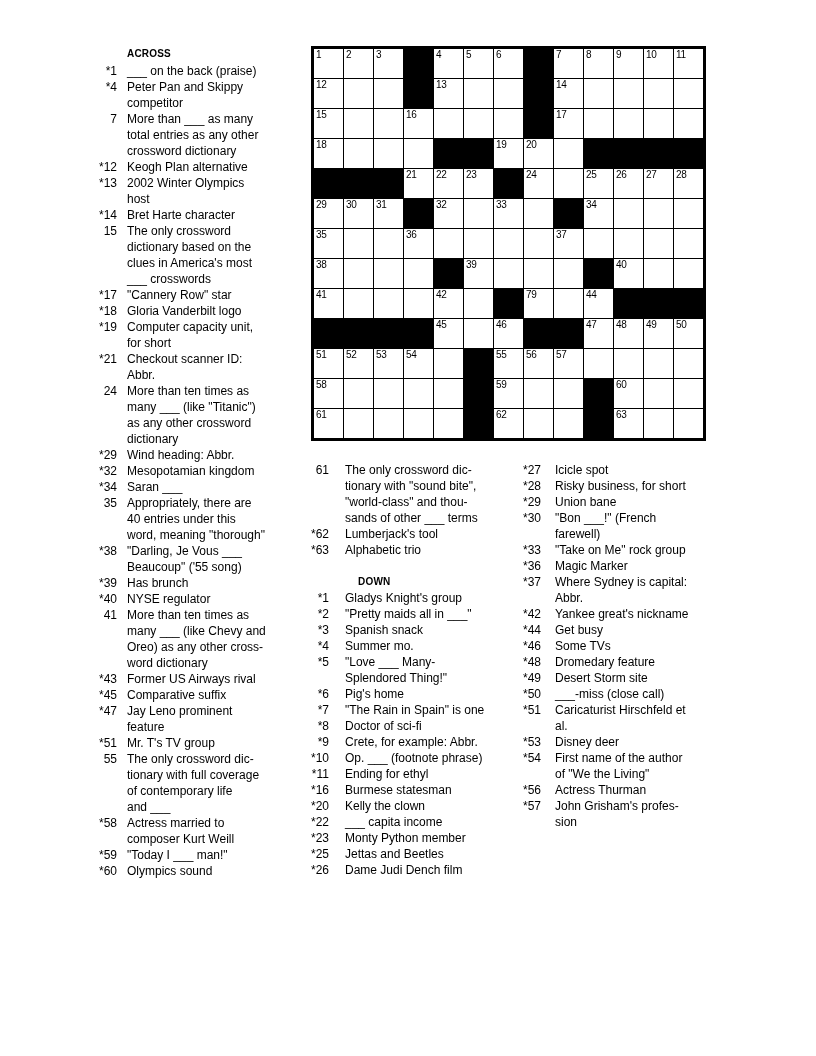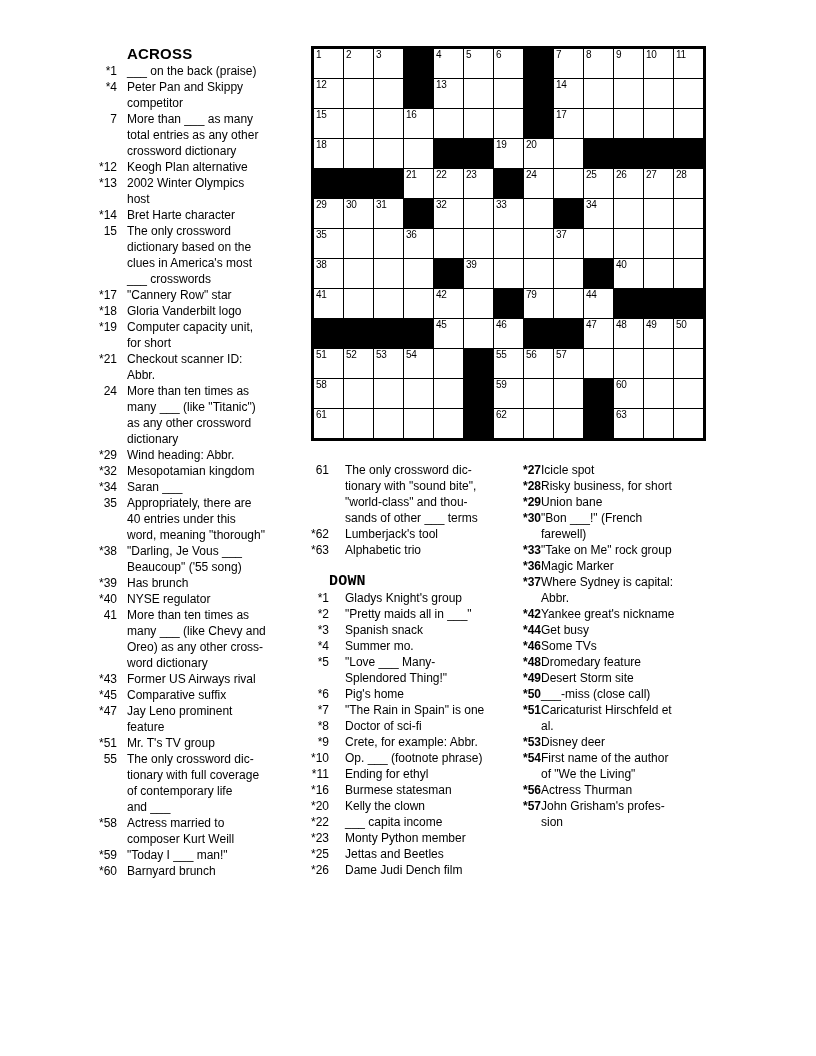--- a/index.html
+++ b/index.html
@@ -12,40 +12,39 @@
     font-size:12px;
     line-height:16px;
     overflow:hidden;
   }
   .clue-col{position:absolute;}
   #col-left{left:85px;top:45px;width:222px;}
   #col-middle{left:305px;top:462px;width:218px;}
   #col-right{left:515px;top:462px;width:240px;}
   .list-header{
     font-weight:bold;
-    font-size:15px;
+    font-size:10px;
     line-height:18px;
     margin-left:42px;
     letter-spacing:0.2px;
   }
   #down-header{
-    margin-left:24px;
+    margin-left:53px;
     margin-top:16px;
     line-height:16px;
-    font-family:Liberation Mono, monospace;
   }
   .clue{display:flex;}
   .num{
     flex:none;
     text-align:right;
     white-space:nowrap;
   }
   #col-left .num{width:32px;padding-right:10px;}
   #col-middle .num{width:24px;padding-right:16px;}
-  #col-right .num{width:26px;font-weight:bold;}
+  #col-right .num{width:26px;padding-right:14px;}
   .txt{white-space:nowrap;}
   
   .grid{
     position:absolute;
     left:311px;top:46px;
     display:grid;
     grid-template-columns:repeat(13,29px);
     grid-auto-rows:29px;
     gap:1px;
     background:#000000;
@@ -252,21 +251,21 @@
         </div>
         <div class="clue">
           <div class="num">*59</div>
           <div class="txt">
             <div>"Today I ___ man!"</div>
           </div>
         </div>
         <div class="clue">
           <div class="num">*60</div>
           <div class="txt">
-            <div>Barnyard brunch</div>
+            <div>Olympics sound</div>
           </div>
         </div>
       </div>
   </div>
 
   <div class="grid" id="grid">
       <div class="cell">
         <span class="cnum">1</span>
       </div>
       <div class="cell">

